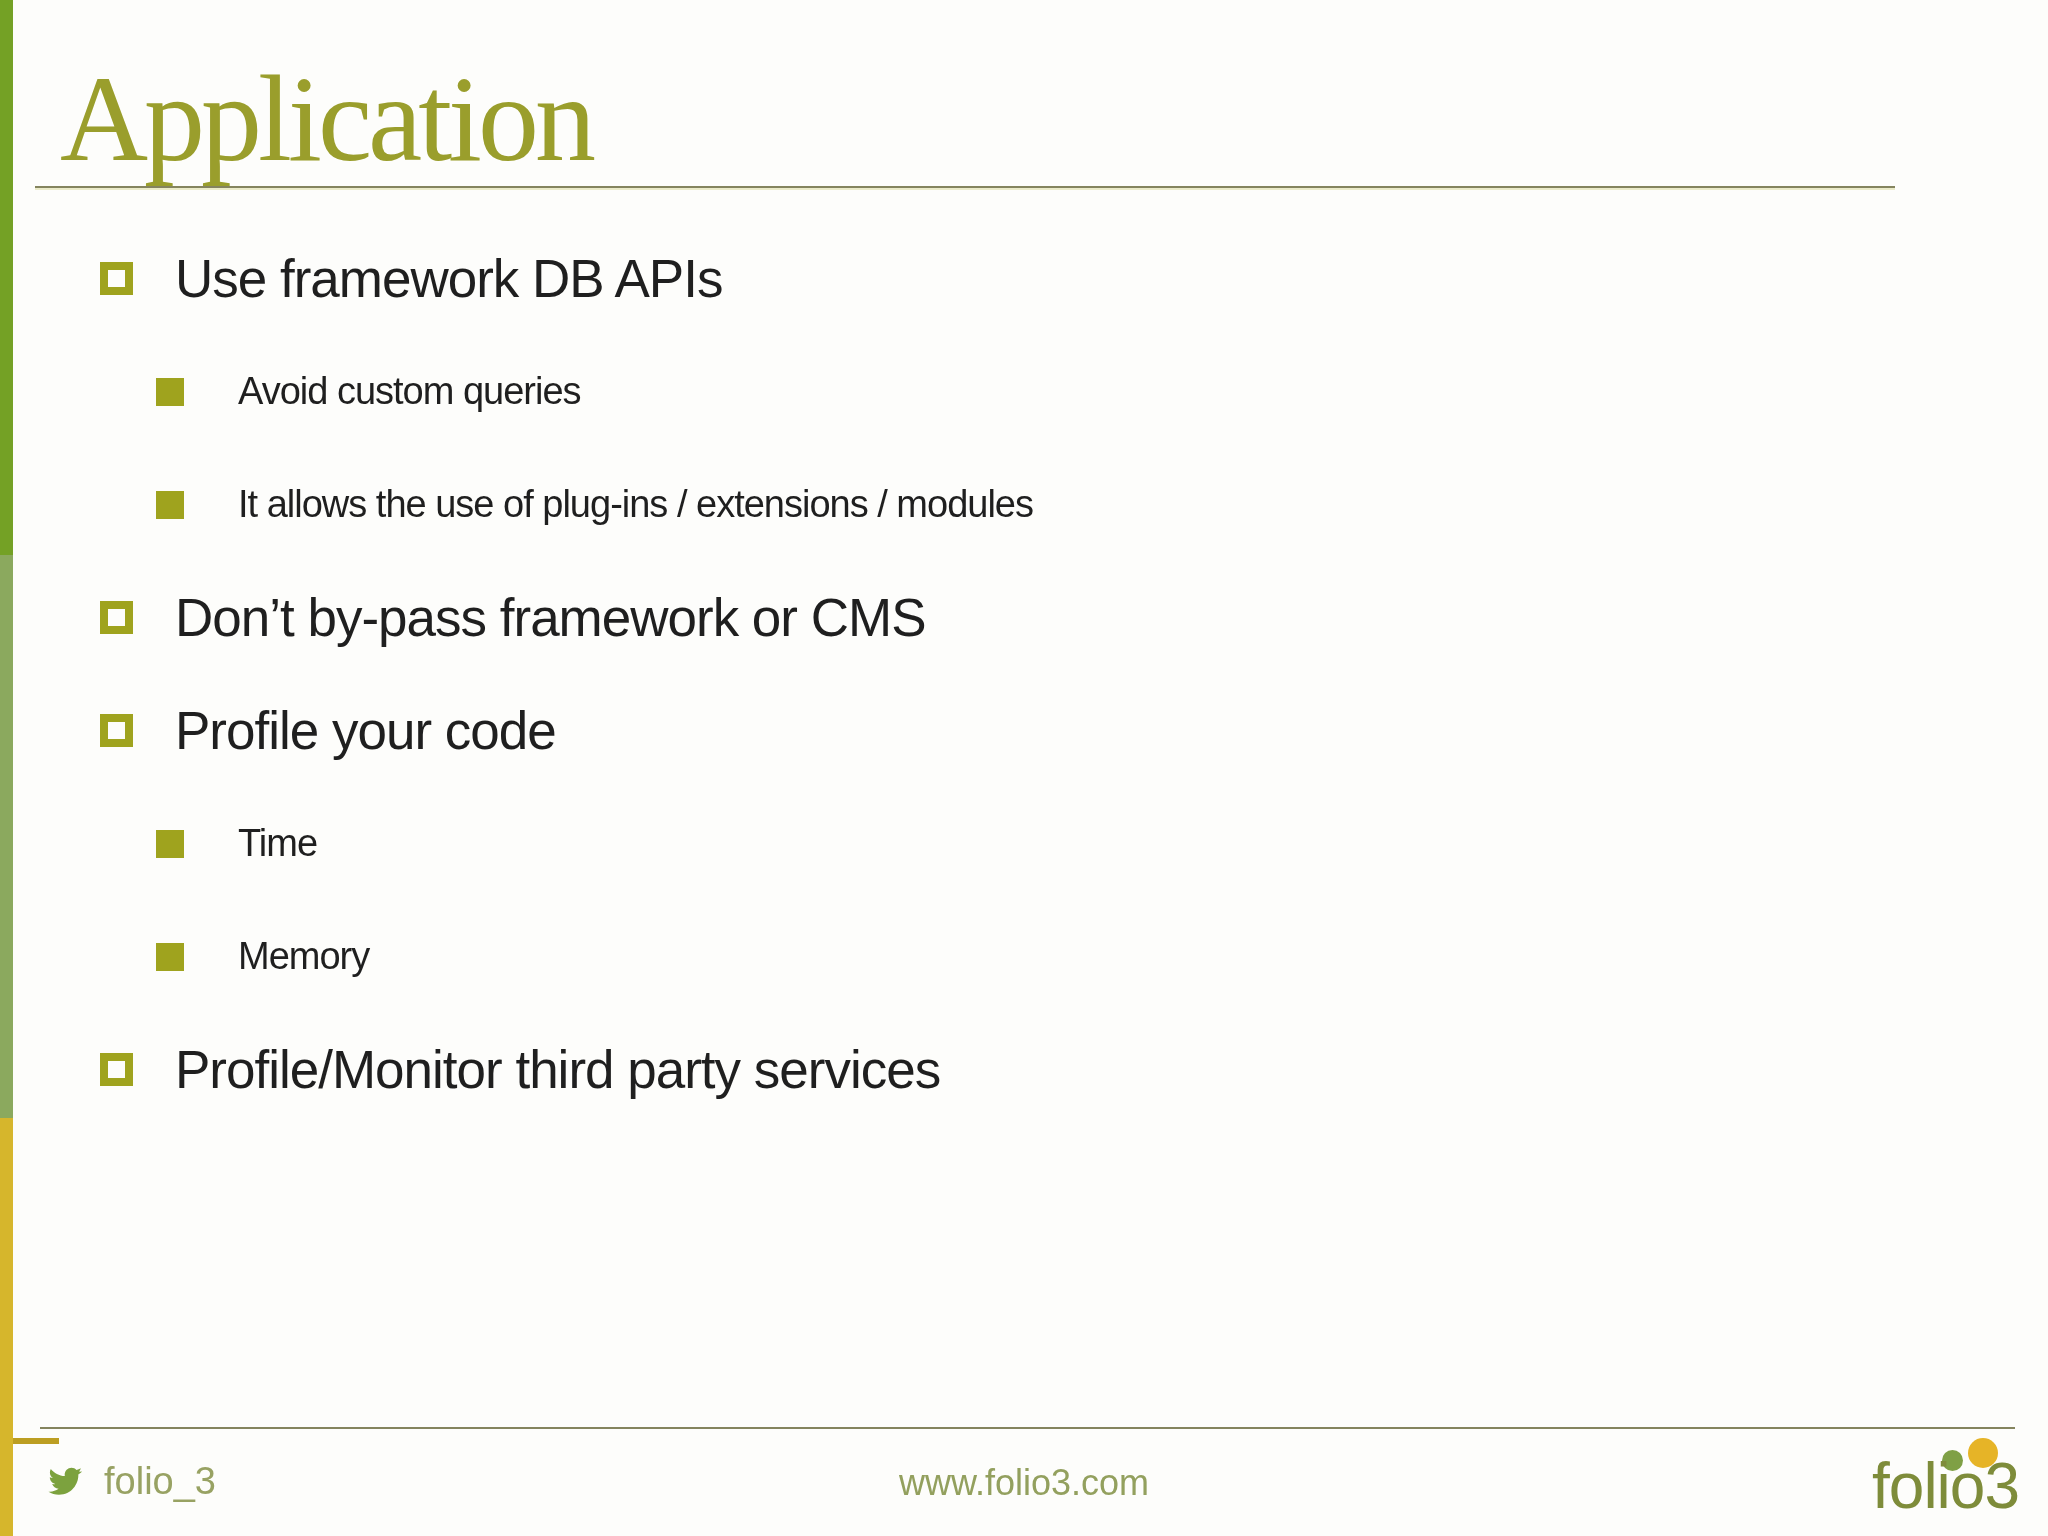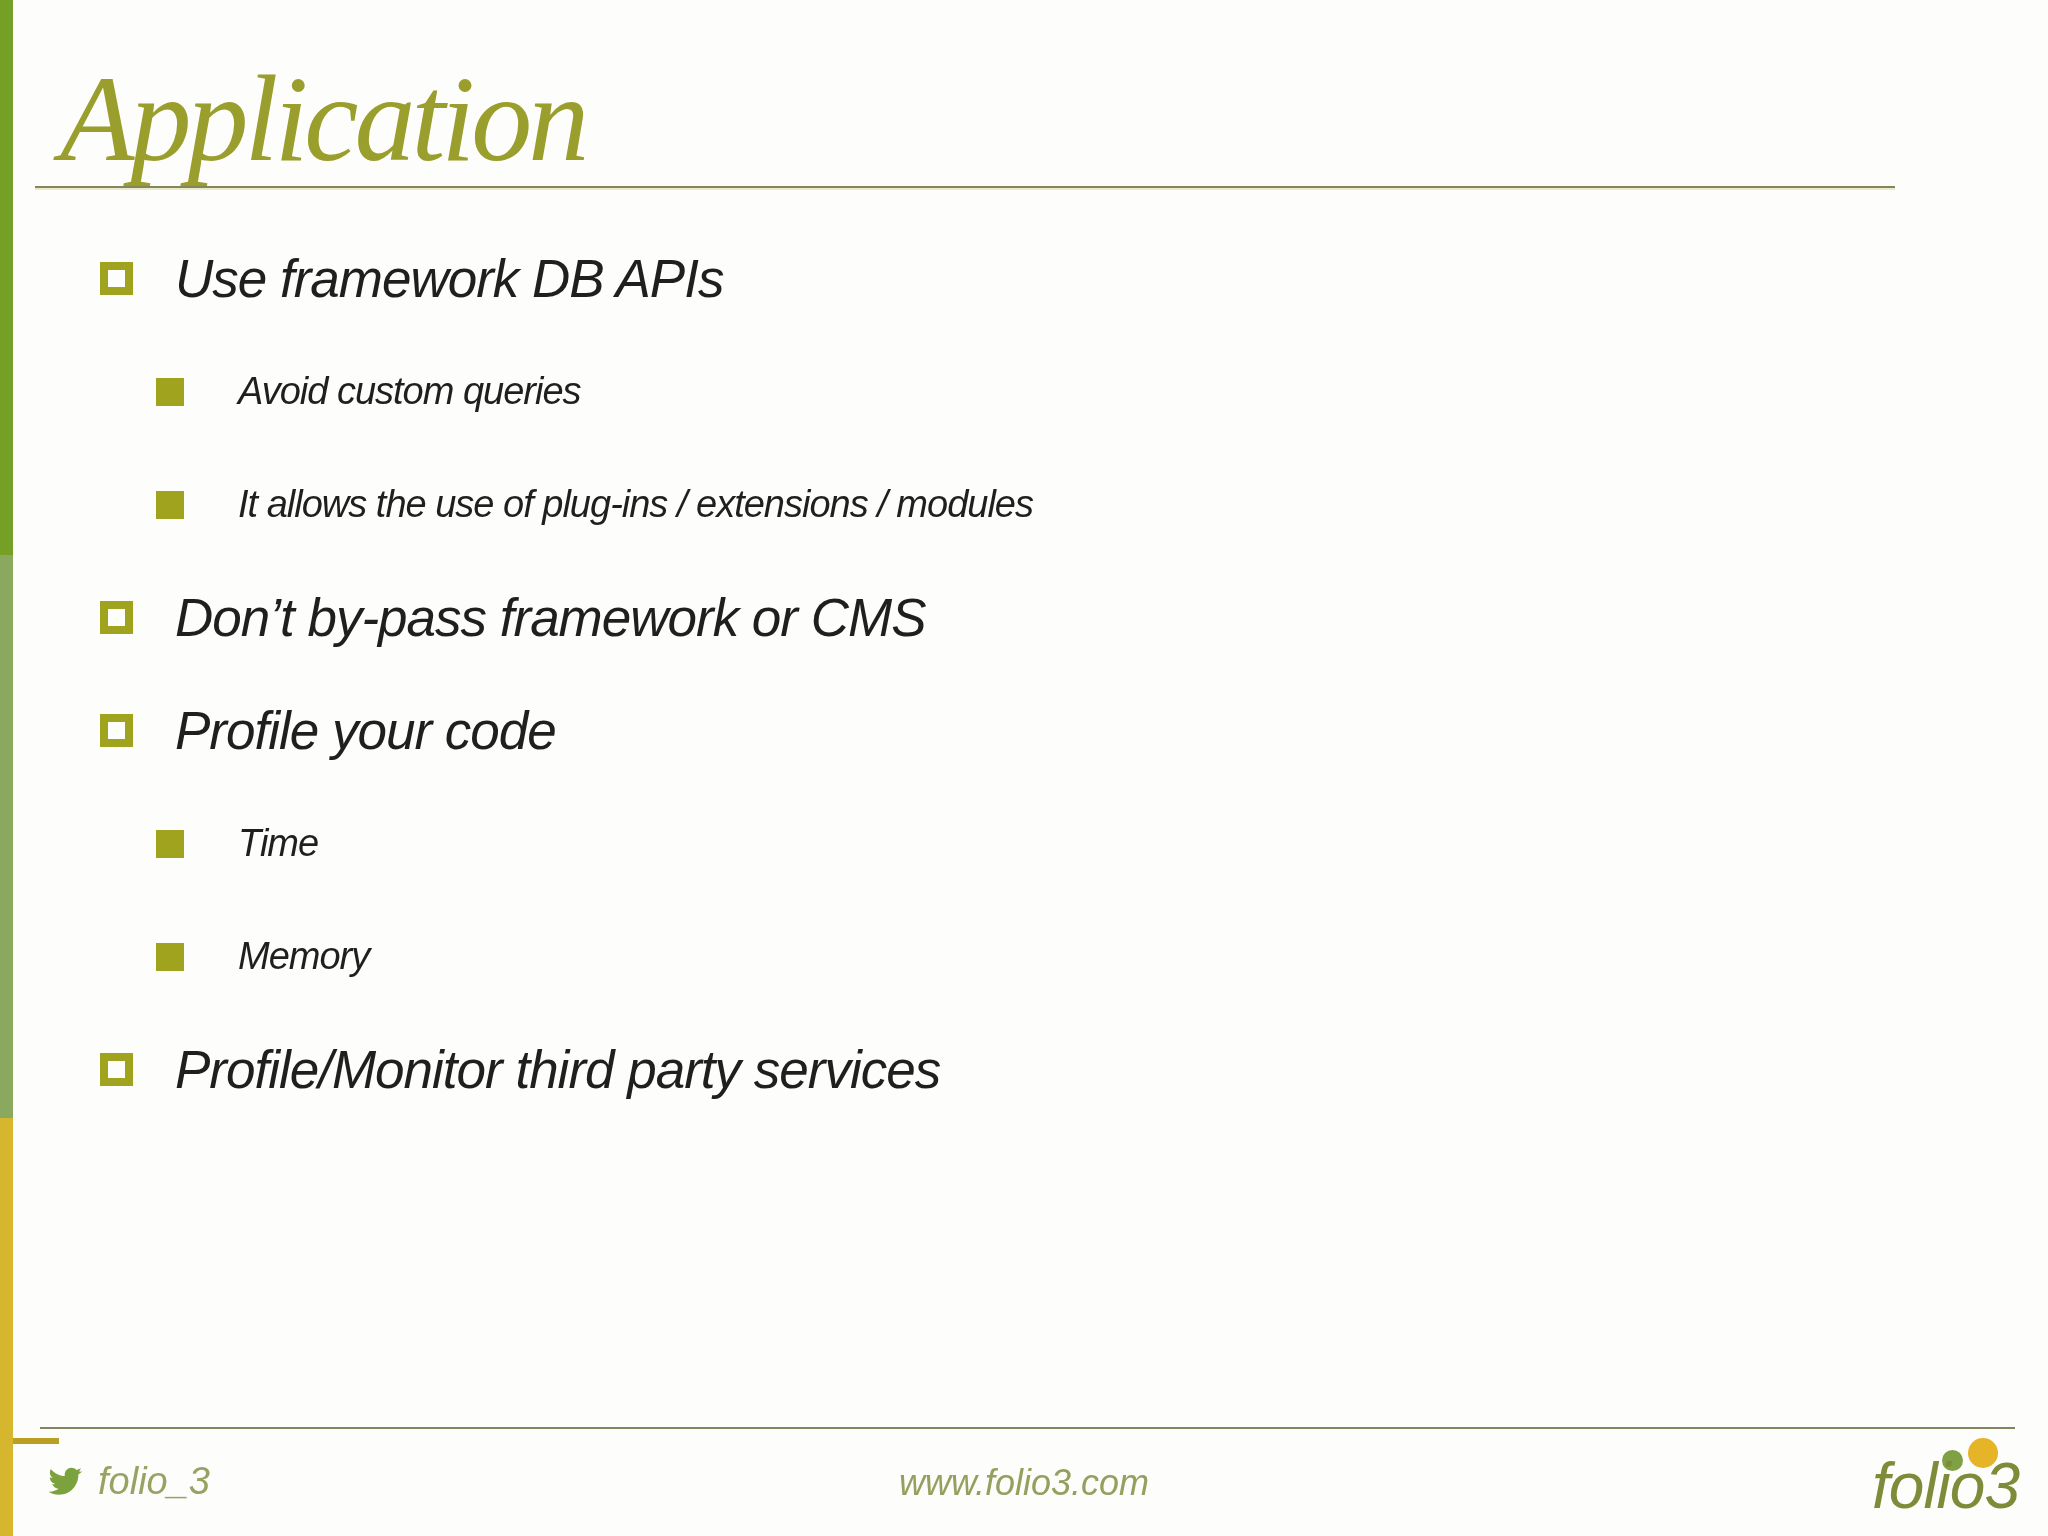--- a/index.html
+++ b/index.html
@@ -11,21 +11,20 @@
     font-family: "Liberation Sans", sans-serif;
     overflow: hidden;
     position: relative;
   }
   .slide {
     position: absolute;
     inset: 0;
     width: 2048px;
     height: 1444px;
     background: #fdfdfb;
-    font-style: italic;
   }
 
   
   .left-bar { position: absolute; left: 0; top: 0; width: 13px; height: 1536px; }
   .left-bar .seg-top    { position: absolute; top: 0;     left: 0; width: 13px; height: 555px; }
   .left-bar .seg-middle { position: absolute; top: 555px; left: 0; width: 13px; height: 563px; }
   .left-bar .seg-bottom { position: absolute; top: 1118px;left: 0; width: 13px; height: 418px; }
   .bottom-notch { position: absolute; left: 13px; bottom: 0; width: 46px; height: 6px; }
 
   
@@ -81,21 +80,21 @@
     width: 1975px;
     height: 2px;
     background: #84845e;
   }
   .footer-left {
     position: absolute;
     left: 44px;
     top: 1460px;
     display: flex;
     align-items: center;
-    gap: 12px;
+    gap: 18px;
   }
   .twitter-icon-box { width: 42px; height: 36px; }
   .twitter-handle {
     font-size: 38px;
     color: #98a263;
     letter-spacing: 0px;
   }
   .footer-center {
     position: absolute;
     left: 0;

